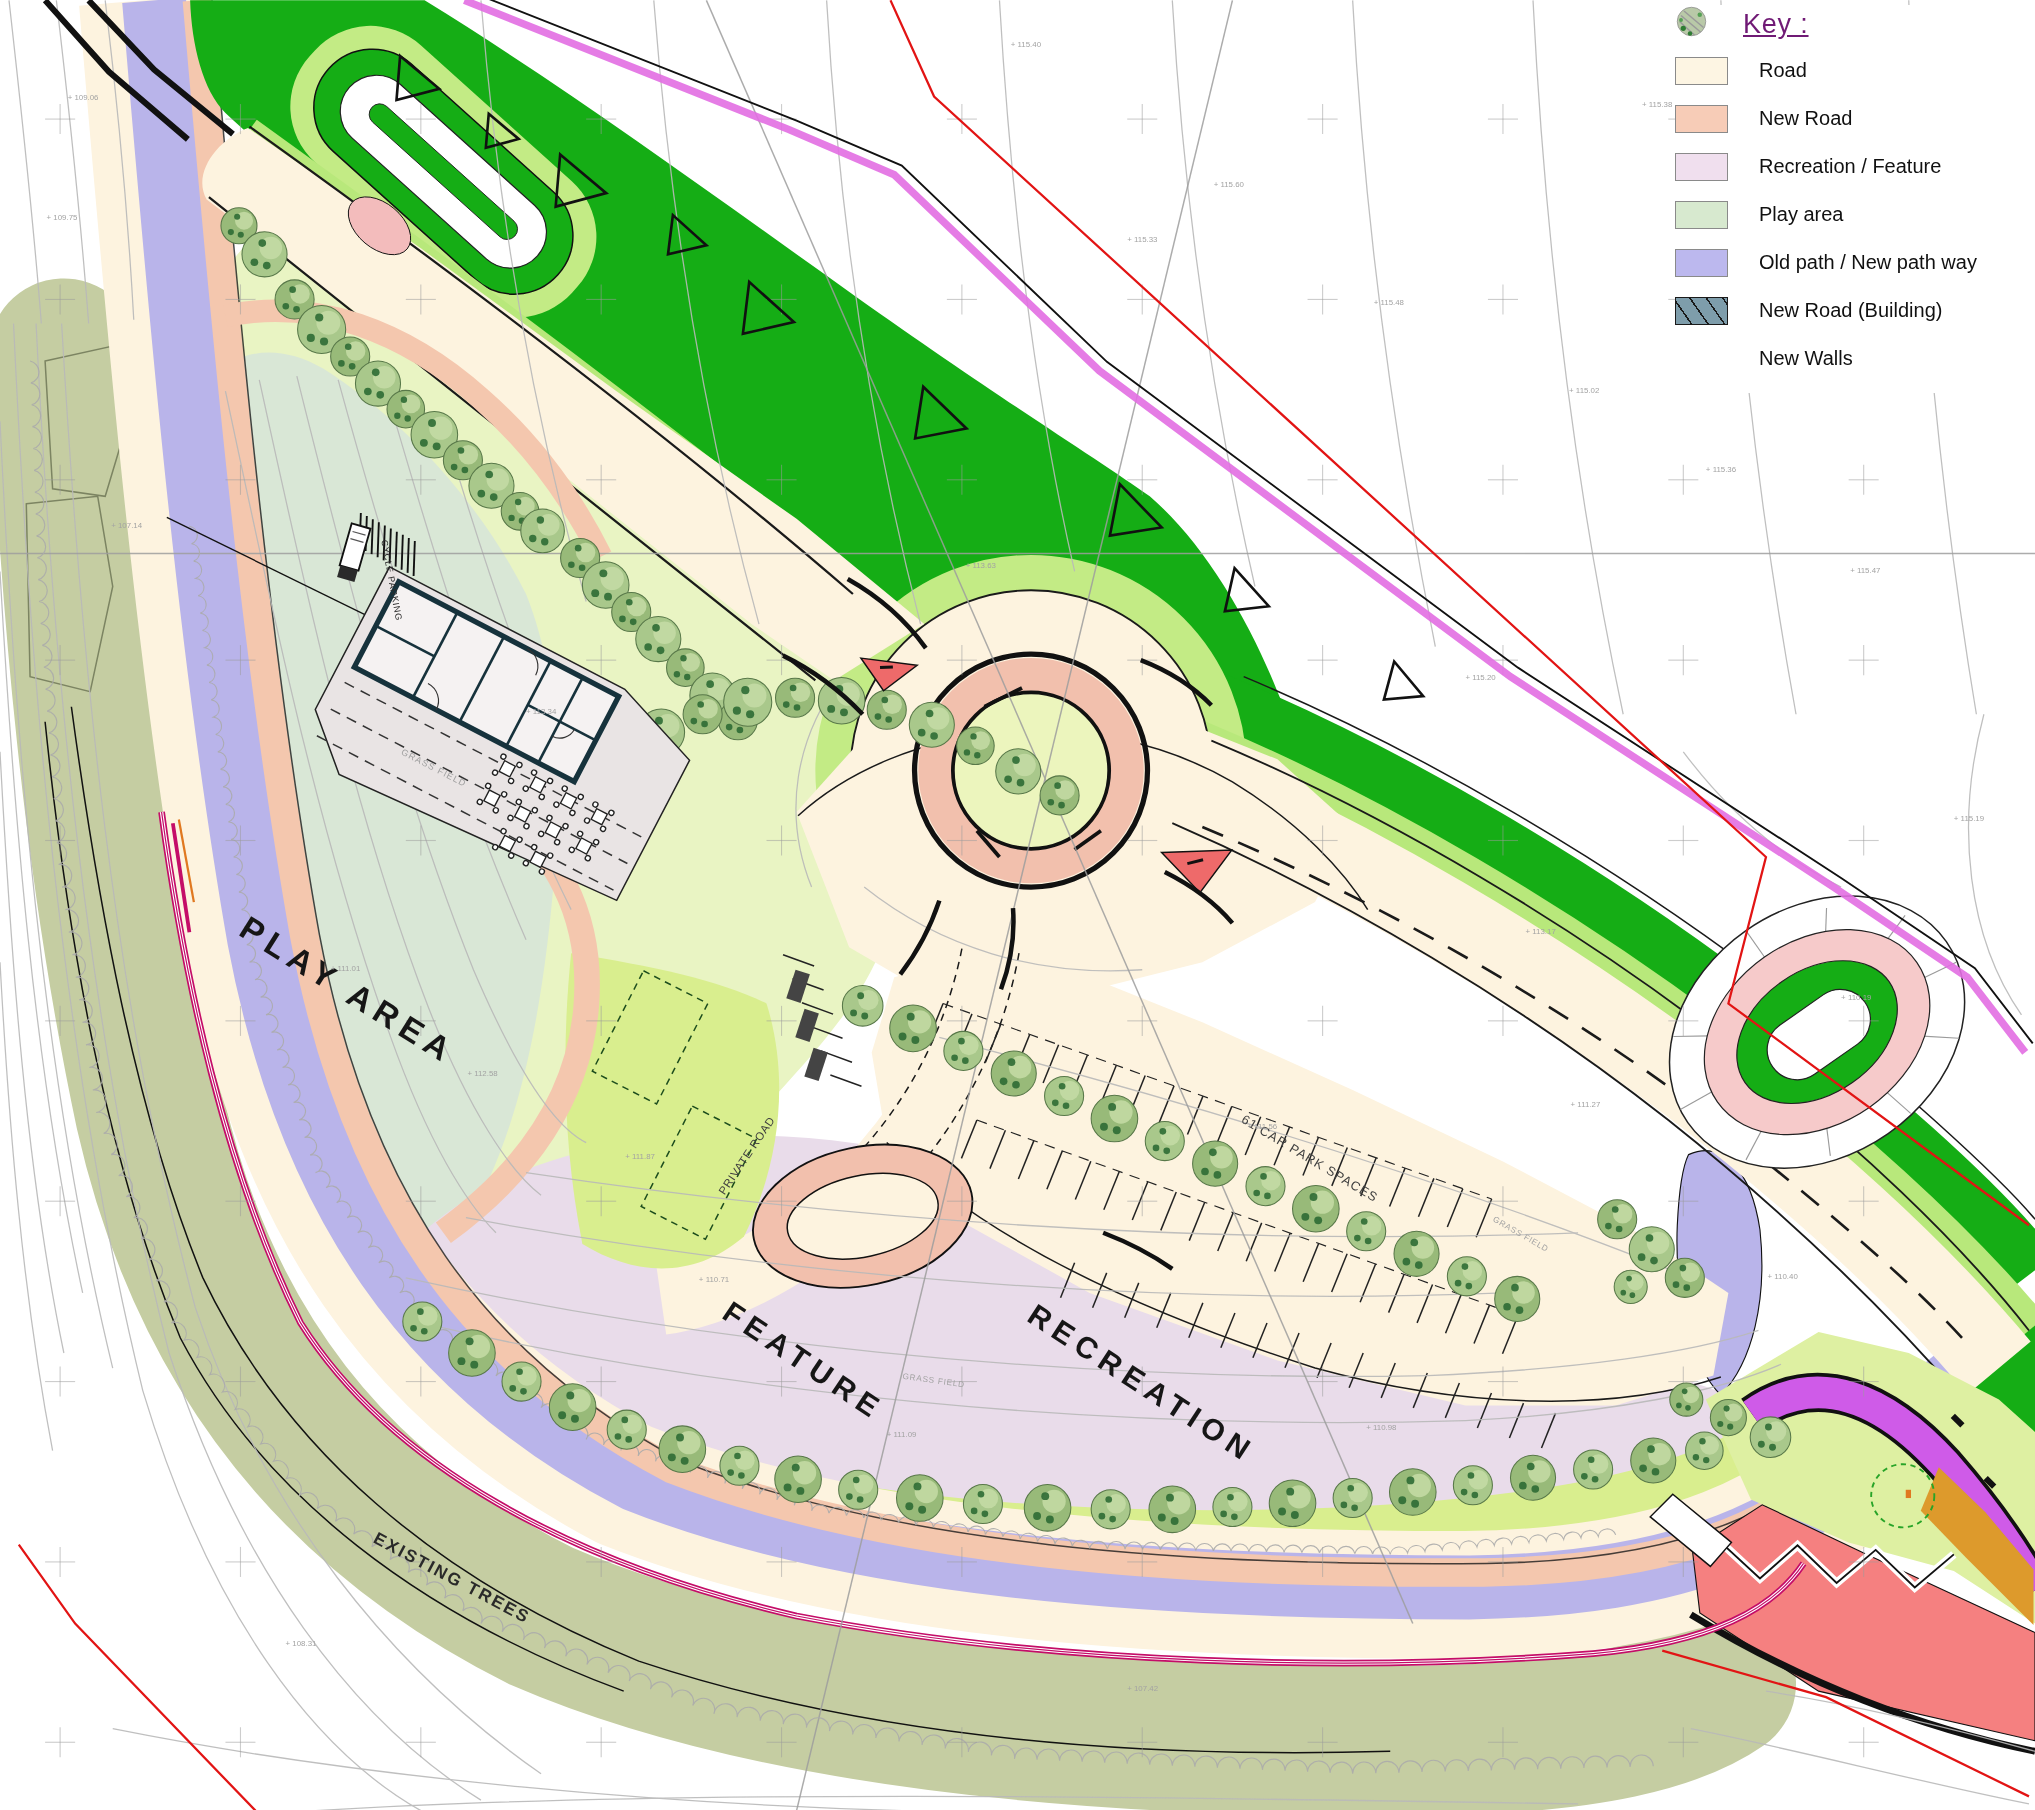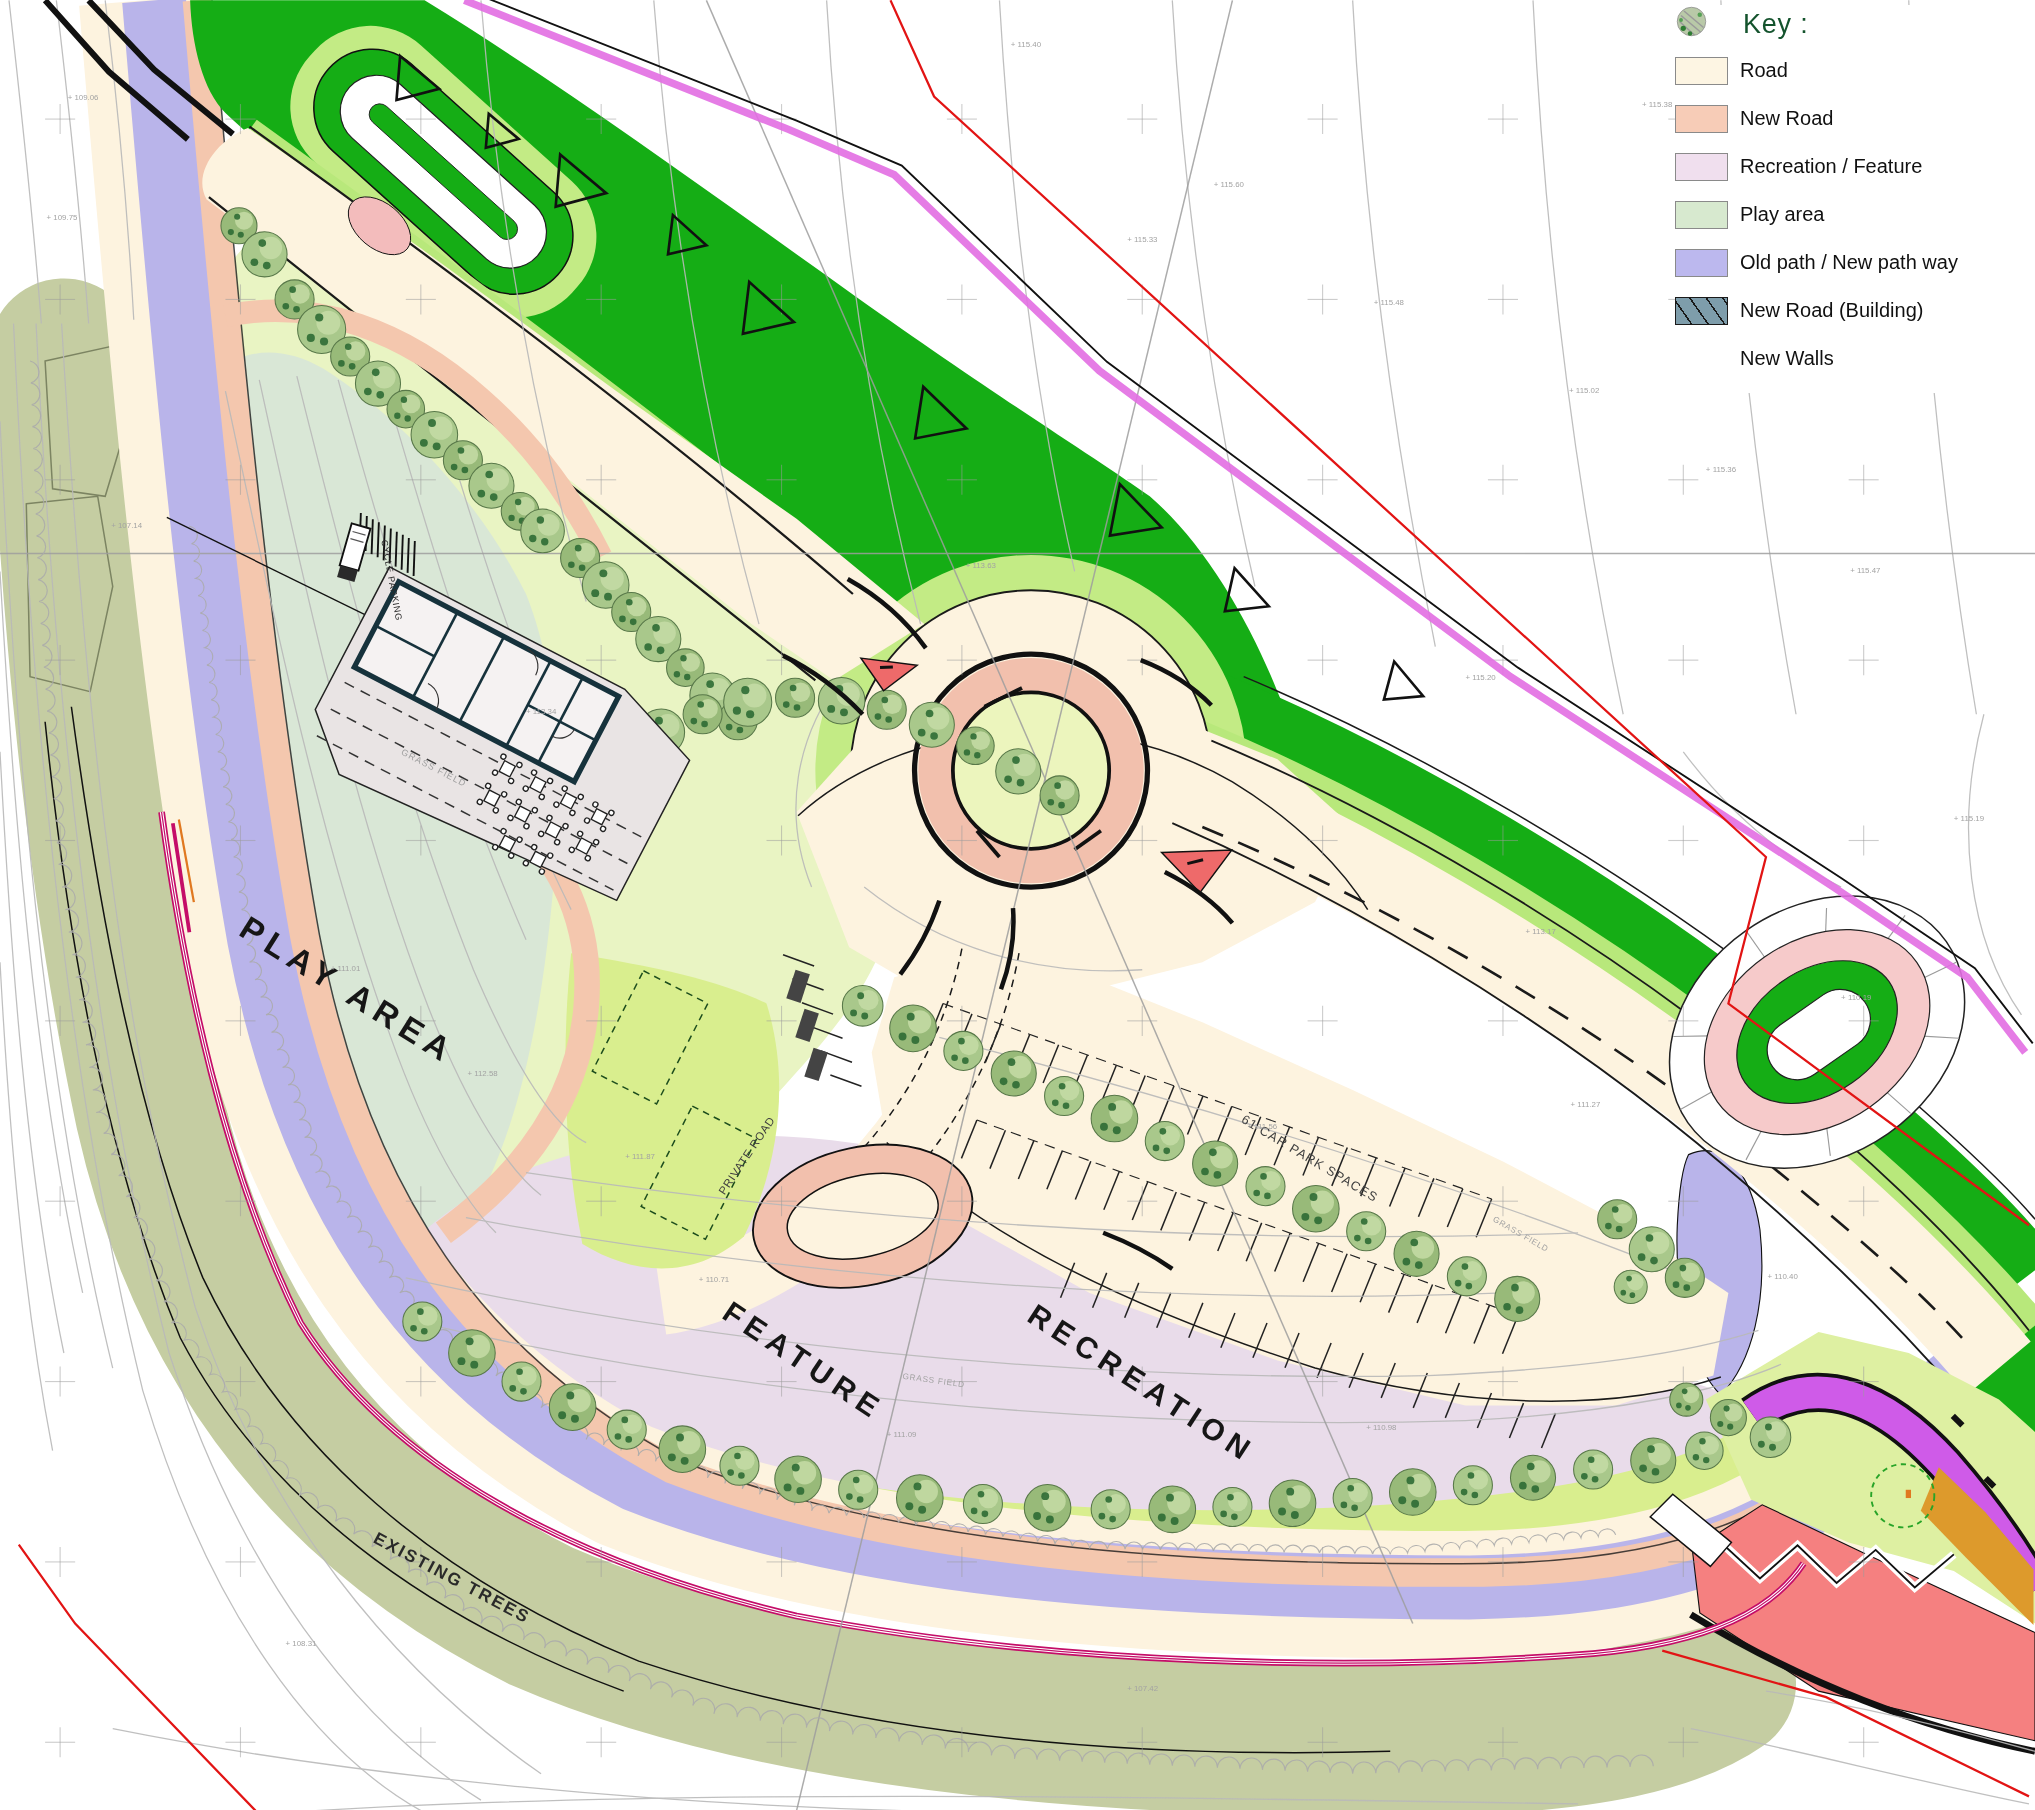--- a/index.html
+++ b/index.html
@@ -1,21 +1,21 @@
 <!DOCTYPE html>
 <html style="font-size:12px"><head>
 <meta charset="utf-8">
 <style>
   html,body{margin:0;padding:0;background:#fff;}
   .stage{position:relative;width:2035px;height:1811px;overflow:hidden;background:#fff;
          font-family:"Liberation Sans",sans-serif;}
   .stage svg{position:absolute;left:0;top:0;}
   .legend{position:absolute;left:1675px;top:4.5px;width:356px;background:#fff;}
-  .legend-title{font-size:27px;color:#14532d;margin:4.5px 0 16.5px 68px;letter-spacing:0.8px;}
-  .legend-item{display:flex;align-items:center;gap:12px;margin-bottom:20px;}
+  .legend-title{font-size:27px;color:#701a75;margin:4.5px 0 16.5px 68px;letter-spacing:0.8px;text-decoration:underline;}
+  .legend-item{display:flex;align-items:center;gap:31px;margin-bottom:20px;}
   .legend-swatch{width:53px;height:28px;border:1.2px solid #8a8a8a;box-sizing:border-box;flex:0 0 auto;}
   .legend-swatch.hatch{border:1.4px solid #1a1a1a;
      background-image:repeating-linear-gradient(55deg,transparent 0 12px,#1a1a1a 12px 13.5px);}
   .legend-swatch.treeglyph{border:none;display:flex;align-items:center;justify-content:center;}
   .legend-label{font-size:20px;color:#111;}
 </style>
 </head>
 <body>
 
 <div class="stage">

